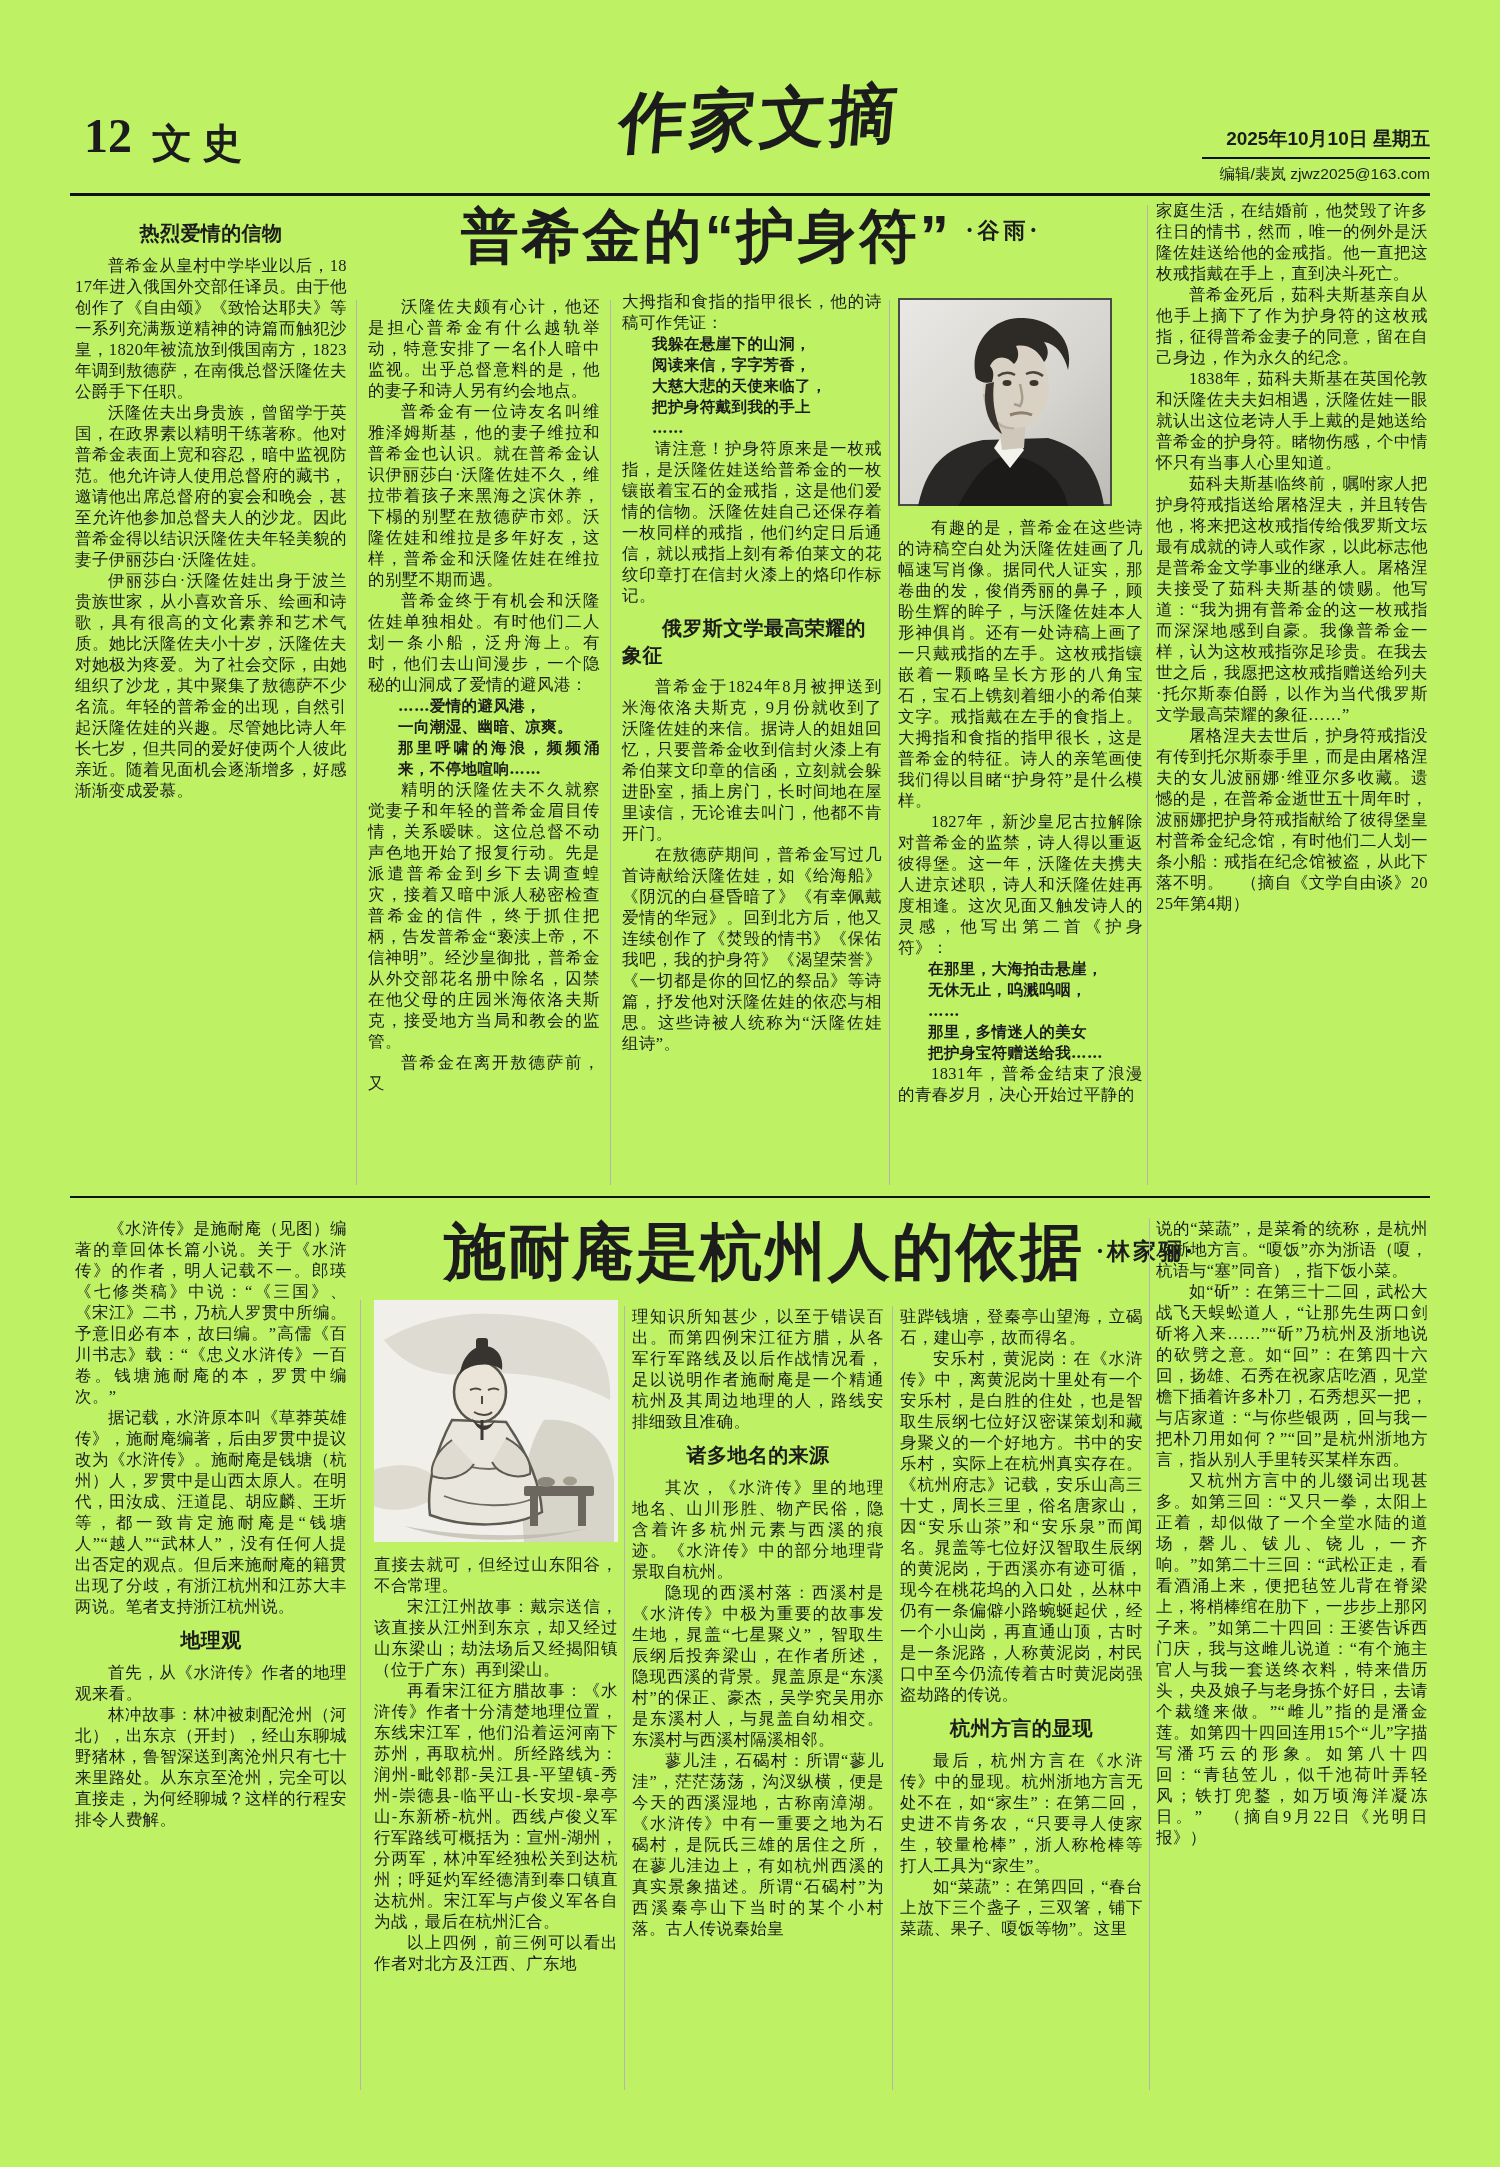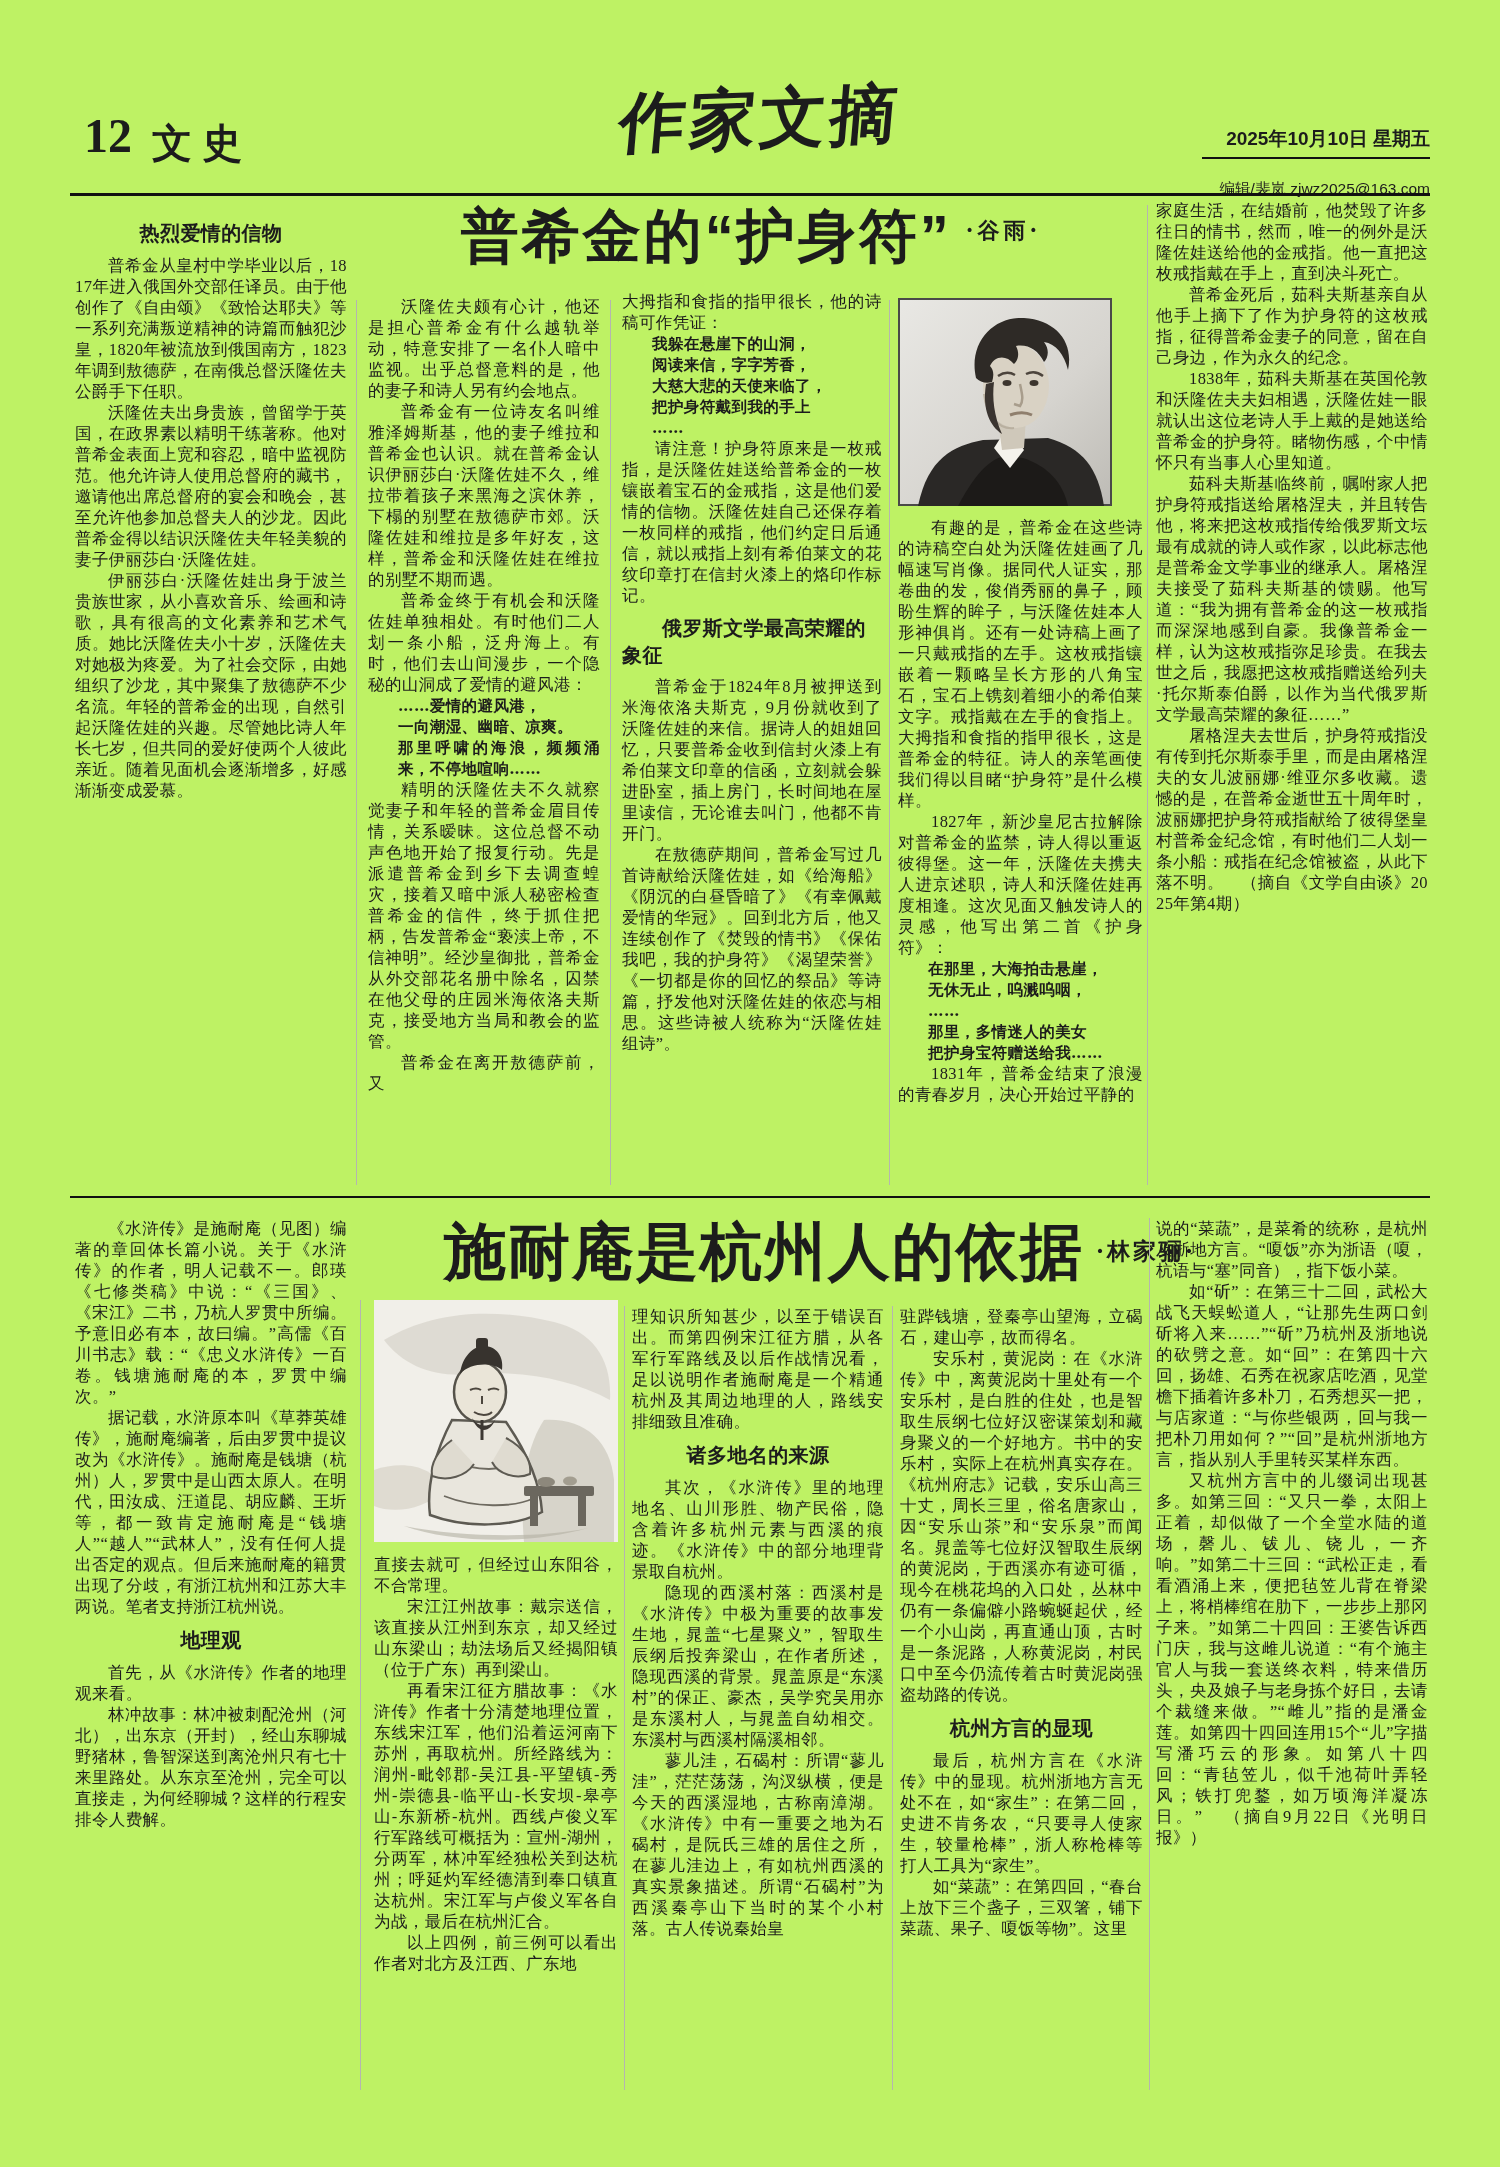--- a/index.html
+++ b/index.html
@@ -9,21 +9,21 @@
   .pageno{position:absolute;left:84px;top:108px;font-size:48px;font-weight:700;
           font-family:"Liberation Serif",serif;}
   .section{position:absolute;left:152px;top:116px;font-size:40px;font-weight:700;
            font-family:"Liberation Sans","DejaVu Sans",sans-serif;letter-spacing:10px;}
   .masthead{position:absolute;left:600px;top:74px;width:320px;text-align:center;
             font-size:66px;font-weight:700;font-family:"DejaVu Serif",serif;
             transform:skewX(-7deg) rotate(-2deg);letter-spacing:4px;}
   .dateline{position:absolute;right:70px;top:126px;width:240px;text-align:right;
             font-size:19px;font-weight:700;font-family:"Liberation Sans",sans-serif;}
   .editline{position:absolute;right:70px;top:157px;width:228px;text-align:right;
-            font-size:15.5px;border-top:2px solid #111;padding-top:20px;
+            font-size:15.5px;border-top:2px solid #111;padding-top:5px;
             font-family:"Liberation Sans",sans-serif;}
   .rule-main{position:absolute;left:70px;right:70px;top:193px;height:3px;background:#111;}
   .rule-mid{position:absolute;left:70px;width:1360px;top:1196px;height:2px;background:#111;}
   .vrule{position:absolute;width:1px;background:#b5b5b0;}
   
   .t1wrap{position:absolute;left:345px;top:198px;width:812px;text-align:center;}
   .t1{display:inline-block;font-size:58px;font-weight:900;letter-spacing:3px;
       font-family:"Liberation Sans","DejaVu Sans",sans-serif;text-align:right;}
   .t1author{display:inline-block;font-size:22px;font-weight:600;margin-left:14px;
             vertical-align:18px;font-family:"DejaVu Serif",serif;letter-spacing:4px;}

